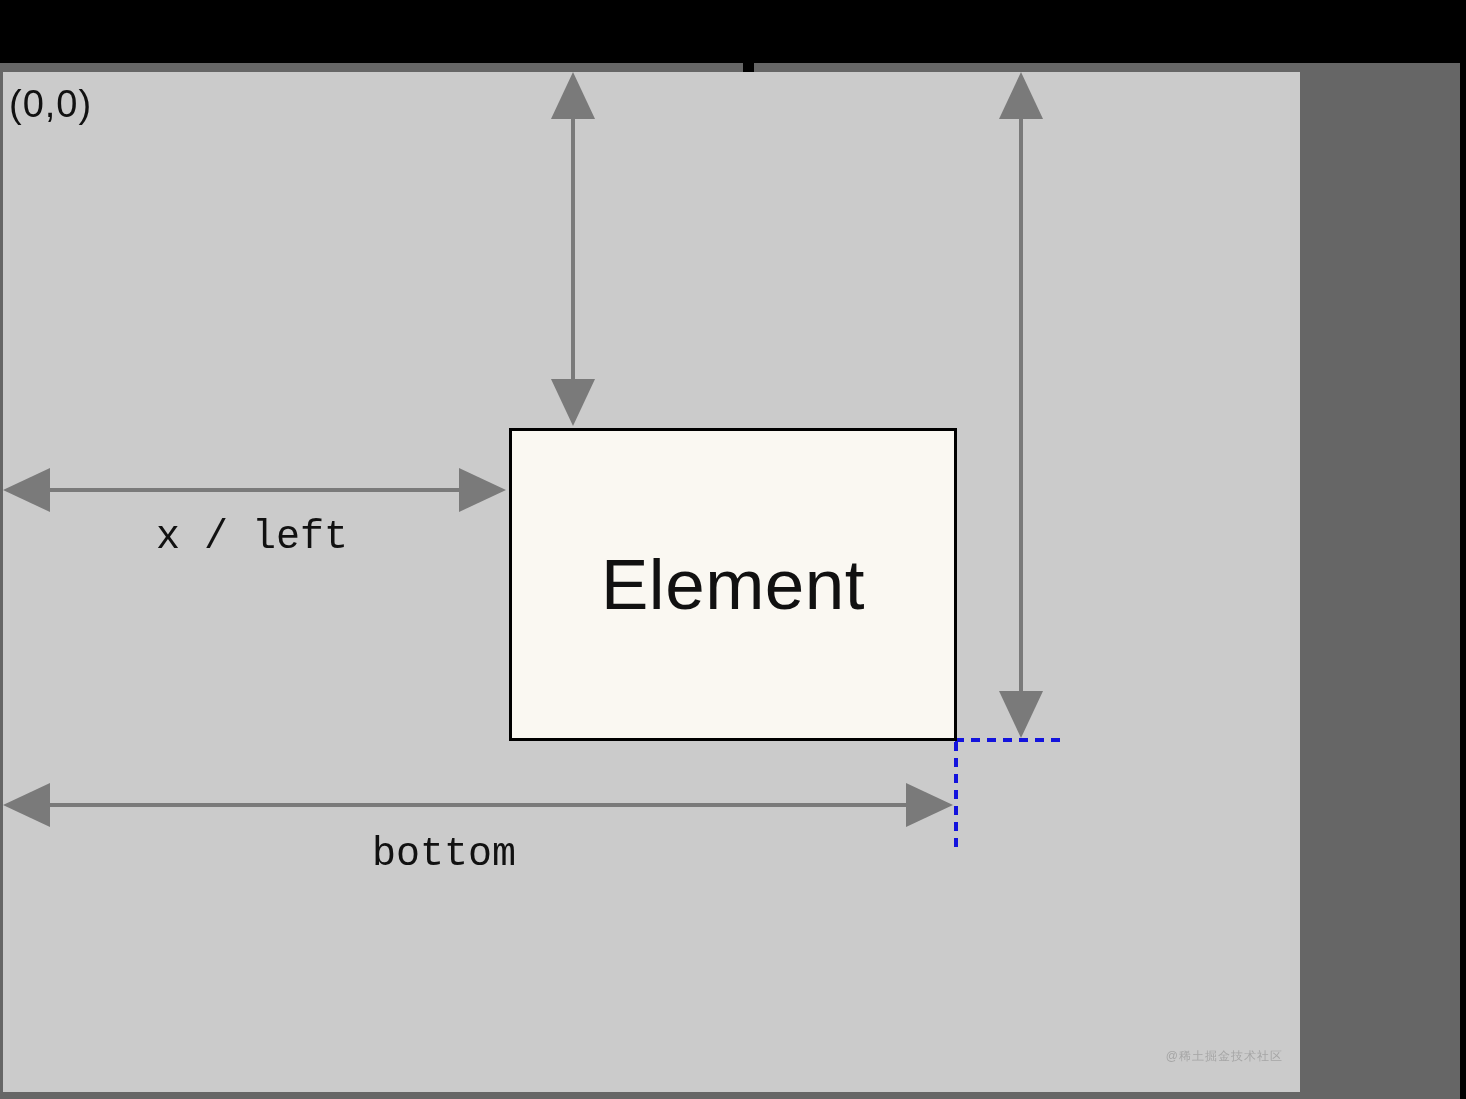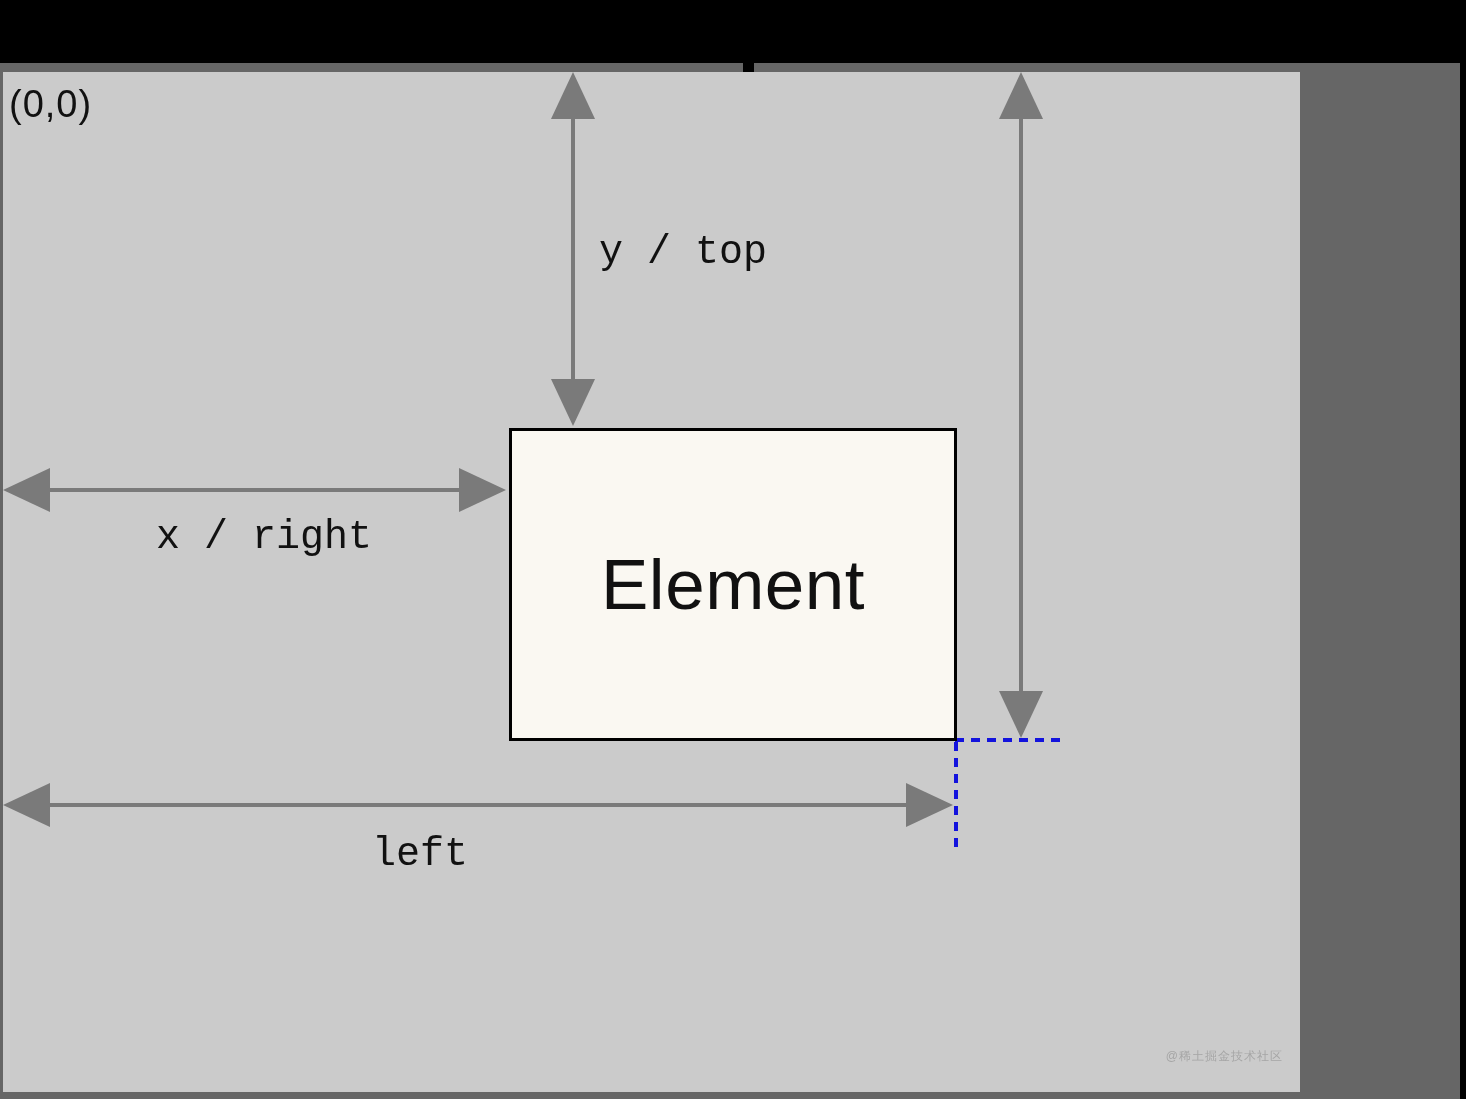--- a/index.html
+++ b/index.html
@@ -138,20 +138,19 @@
           <line class="guide" x1="953" y1="670" x2="953" y2="775"></line>
         </g>
       </svg>
 
       <div class="origin-label">(0,0)</div>
 
       <div class="element-box">
         <span class="element-label">Element</span>
       </div>
 
-      <div class="mono-label label-y-top">y / top</div>
-      <div class="mono-label label-x-left">x / right</div>
-      <div class="mono-label label-right">left</div>
+      <div class="mono-label label-x-left">x / left</div>
+      <div class="mono-label label-right">bottom</div>
 
       <div class="watermark">@稀土掘金技术社区</div>
     </div>
   </div>
 </div>
 
 </body></html>

